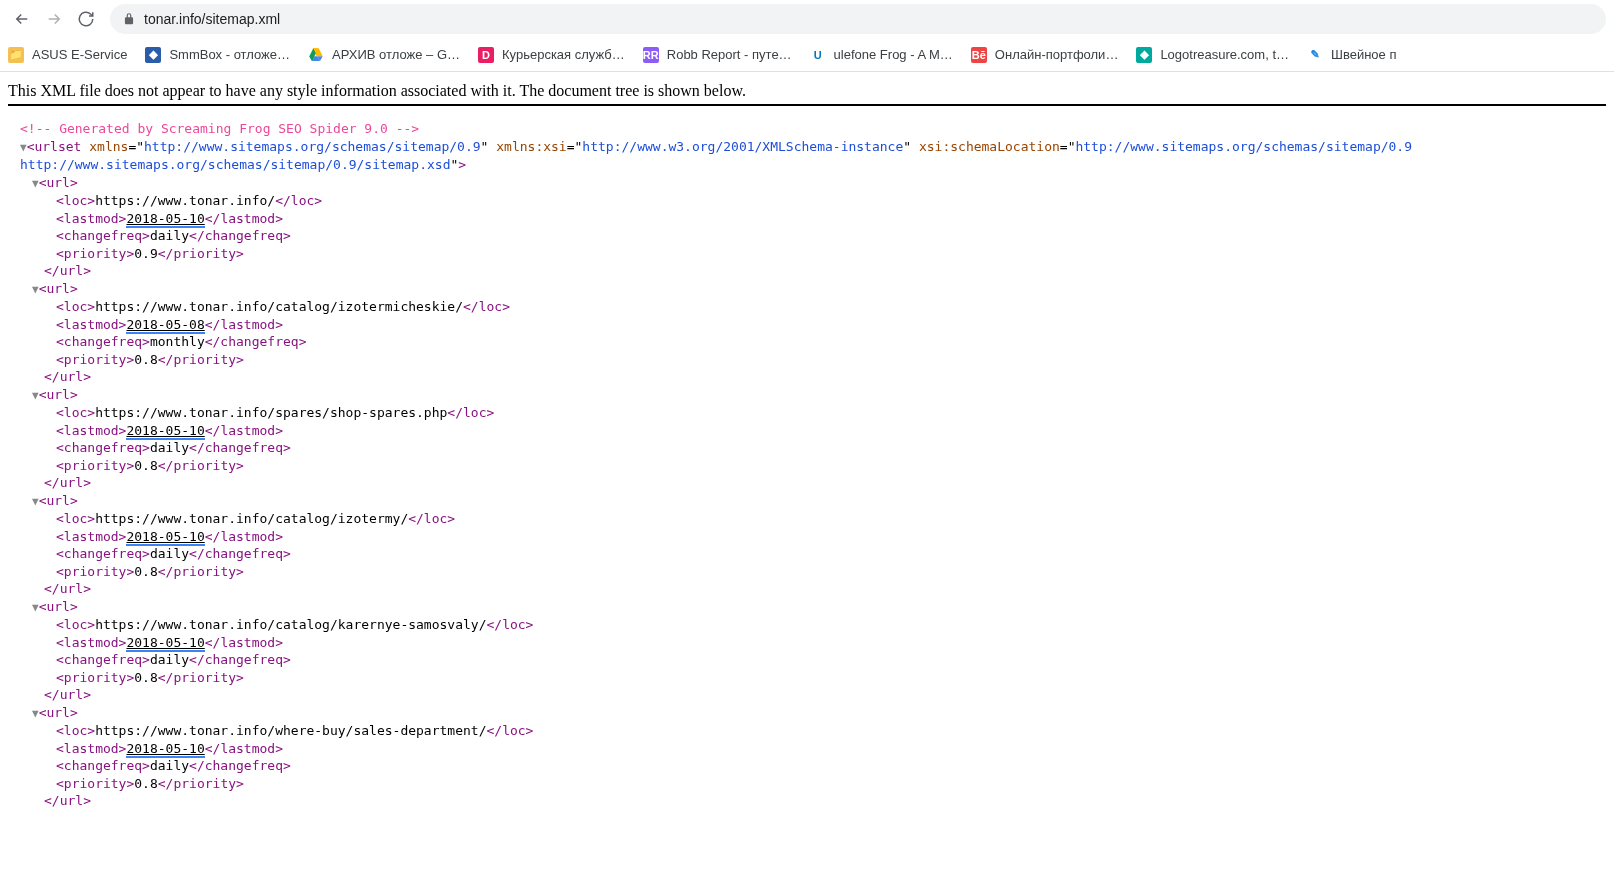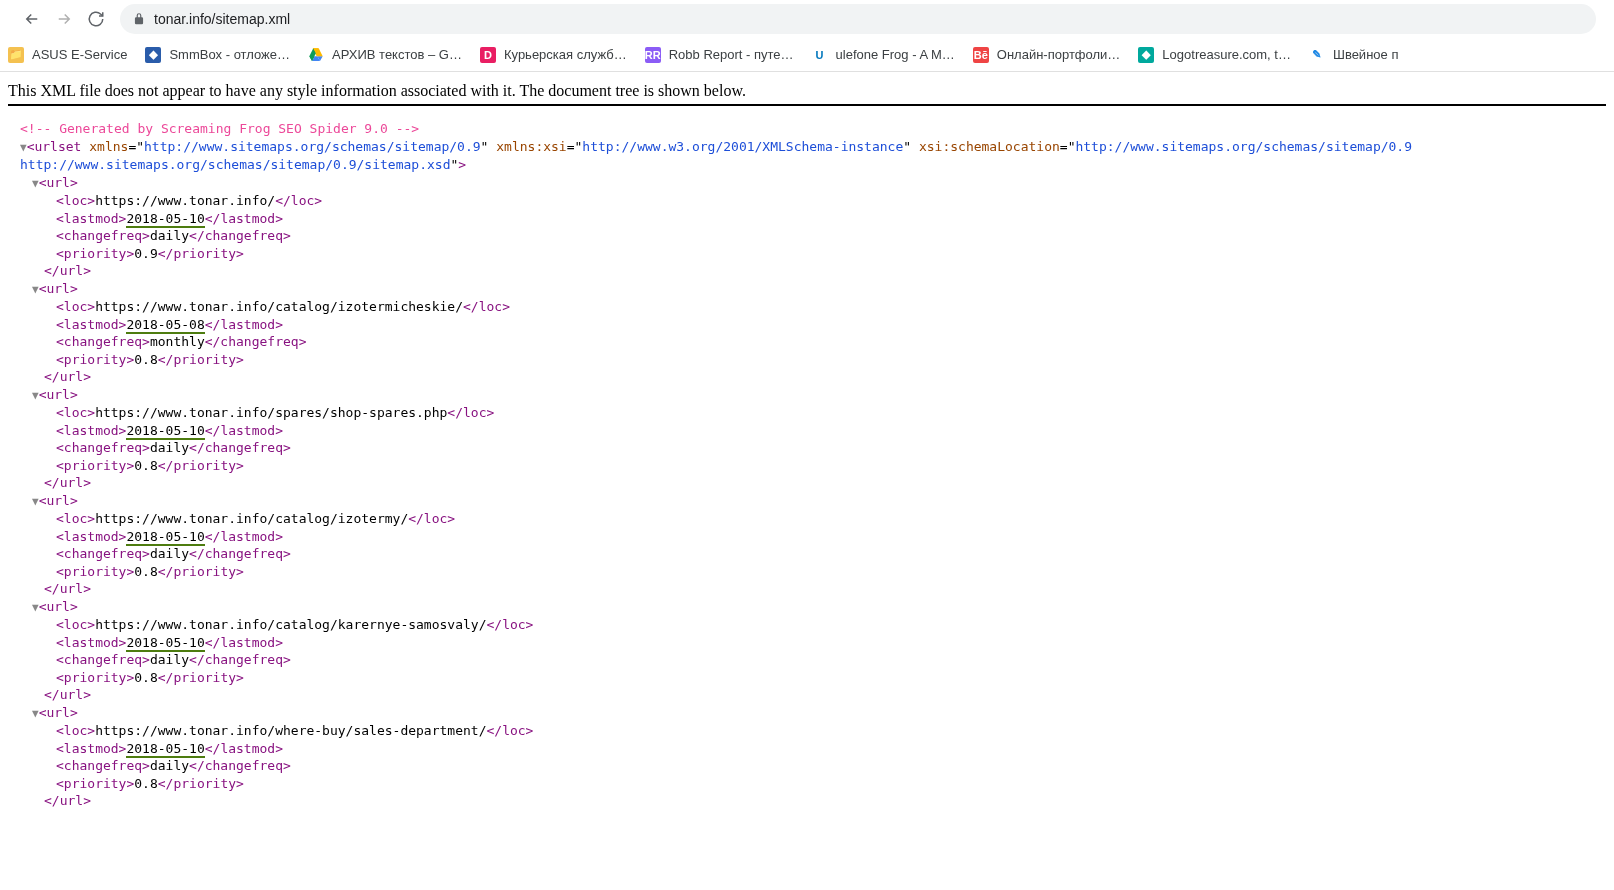--- a/index.html
+++ b/index.html
@@ -1,19 +1,19 @@
 <!DOCTYPE html>
 <html><head>
 <meta charset="utf-8">
 <style>
   * { box-sizing: border-box; margin: 0; padding: 0; }
   body { font-family: -apple-system, BlinkMacSystemFont, "Segoe UI", Arial, sans-serif; background: #fff; width: 1614px; }
   
   
-  .toolbar { display: flex; align-items: center; height: 38px; padding: 0 18px; gap: 4px; background: #fff; justify-content: center; }
+  .toolbar { display: flex; align-items: center; height: 38px; padding: 0 8px; gap: 4px; background: #fff; justify-content: center; }
   .nav-btn { width: 28px; height: 28px; display: flex; align-items: center; justify-content: center; color: #5f6368; border-radius: 50%; }
   .nav-btn.disabled { color: #b0b0b0; }
   .addrbar { flex: 1; height: 30px; background: #f1f3f4; border-radius: 15px; display: flex; align-items: center; padding: 0 12px; gap: 8px; margin-left: 6px; }
   .lock-icon { color: #5f6368; }
   .url-text { color: #202124; font-size: 14px; }
   
   
   .bookmarks { display: flex; align-items: center; height: 34px; padding: 0 8px; gap: 18px; background: #fff; border-bottom: 1px solid #e0e0e0; }
   .bm { display: flex; align-items: center; gap: 8px; font-size: 13px; color: #3c4043; white-space: nowrap; }
   .bm-icon { width: 16px; height: 16px; display: flex; align-items: center; justify-content: center; border-radius: 2px; font-size: 11px; font-weight: bold; color: #fff; }
@@ -29,21 +29,21 @@
   .tag { color: #881280; }
   .attr-n { color: #994500; }
   .attr-v { color: #1a1aa6; }
   .url-val-link { color: #1d4ed8; }
   .txt { color: #000; }
   .tri { color: #888; font-size: 11px; }
   .l0 { padding-left: 12px; }
   .l1 { padding-left: 24px; }
   .l2 { padding-left: 36px; }
   .l3 { padding-left: 48px; }
-  .hl { border-bottom: 2px solid #4d7c0f; }
+  .hl { border-bottom: 2px solid #3b82f6; text-decoration: underline; }
 </style>
 </head>
 <body>
 
 <div class="toolbar">
   <div class="nav-btn">
     <svg width="18" height="18" viewBox="0 0 24 24" fill="none" stroke="#5f6368" stroke-width="2">
         <path d="M19 12H5M11 18l-6-6 6-6"></path>
       </svg>
   </div>
@@ -83,21 +83,21 @@
       <span style="display:flex;align-items:center;">
         <svg width="16" height="16" viewBox="0 0 24 24">
           <path fill="#0f9d58" d="M4 21l4-7H0z" transform="translate(2 0)"></path>
           <path fill="#4285f4" d="M14 14l4 7H6l4-7z" transform="translate(0 0)"></path>
           <path fill="#ffba00" d="M8 0l6 12h8L16 0z" transform="translate(-1 2)"></path>
           <path fill="#0f9d58" d="M2 14L8 2l4 7-6 12z" transform="translate(0 0)"></path>
           <path fill="#4285f4" d="M22 14l-4 7-4-7z"></path>
           <path fill="#ffba00" d="M8 2h8l6 12h-8z"></path>
         </svg>
       </span>
-      <span>АРХИВ текстов – G…</span>
+      <span>АРХИВ отложе – G…</span>
     </div>
     <div class="bm">
       <span style="display:flex;align-items:center;">
         <span class="bm-icon" style="background:#e91e63;color:#fff;">D</span>
       </span>
       <span>Курьерская служб…</span>
     </div>
     <div class="bm">
       <span style="display:flex;align-items:center;">
         <span class="bm-icon" style="background:#8b5cf6;color:#fff;">RR</span>

